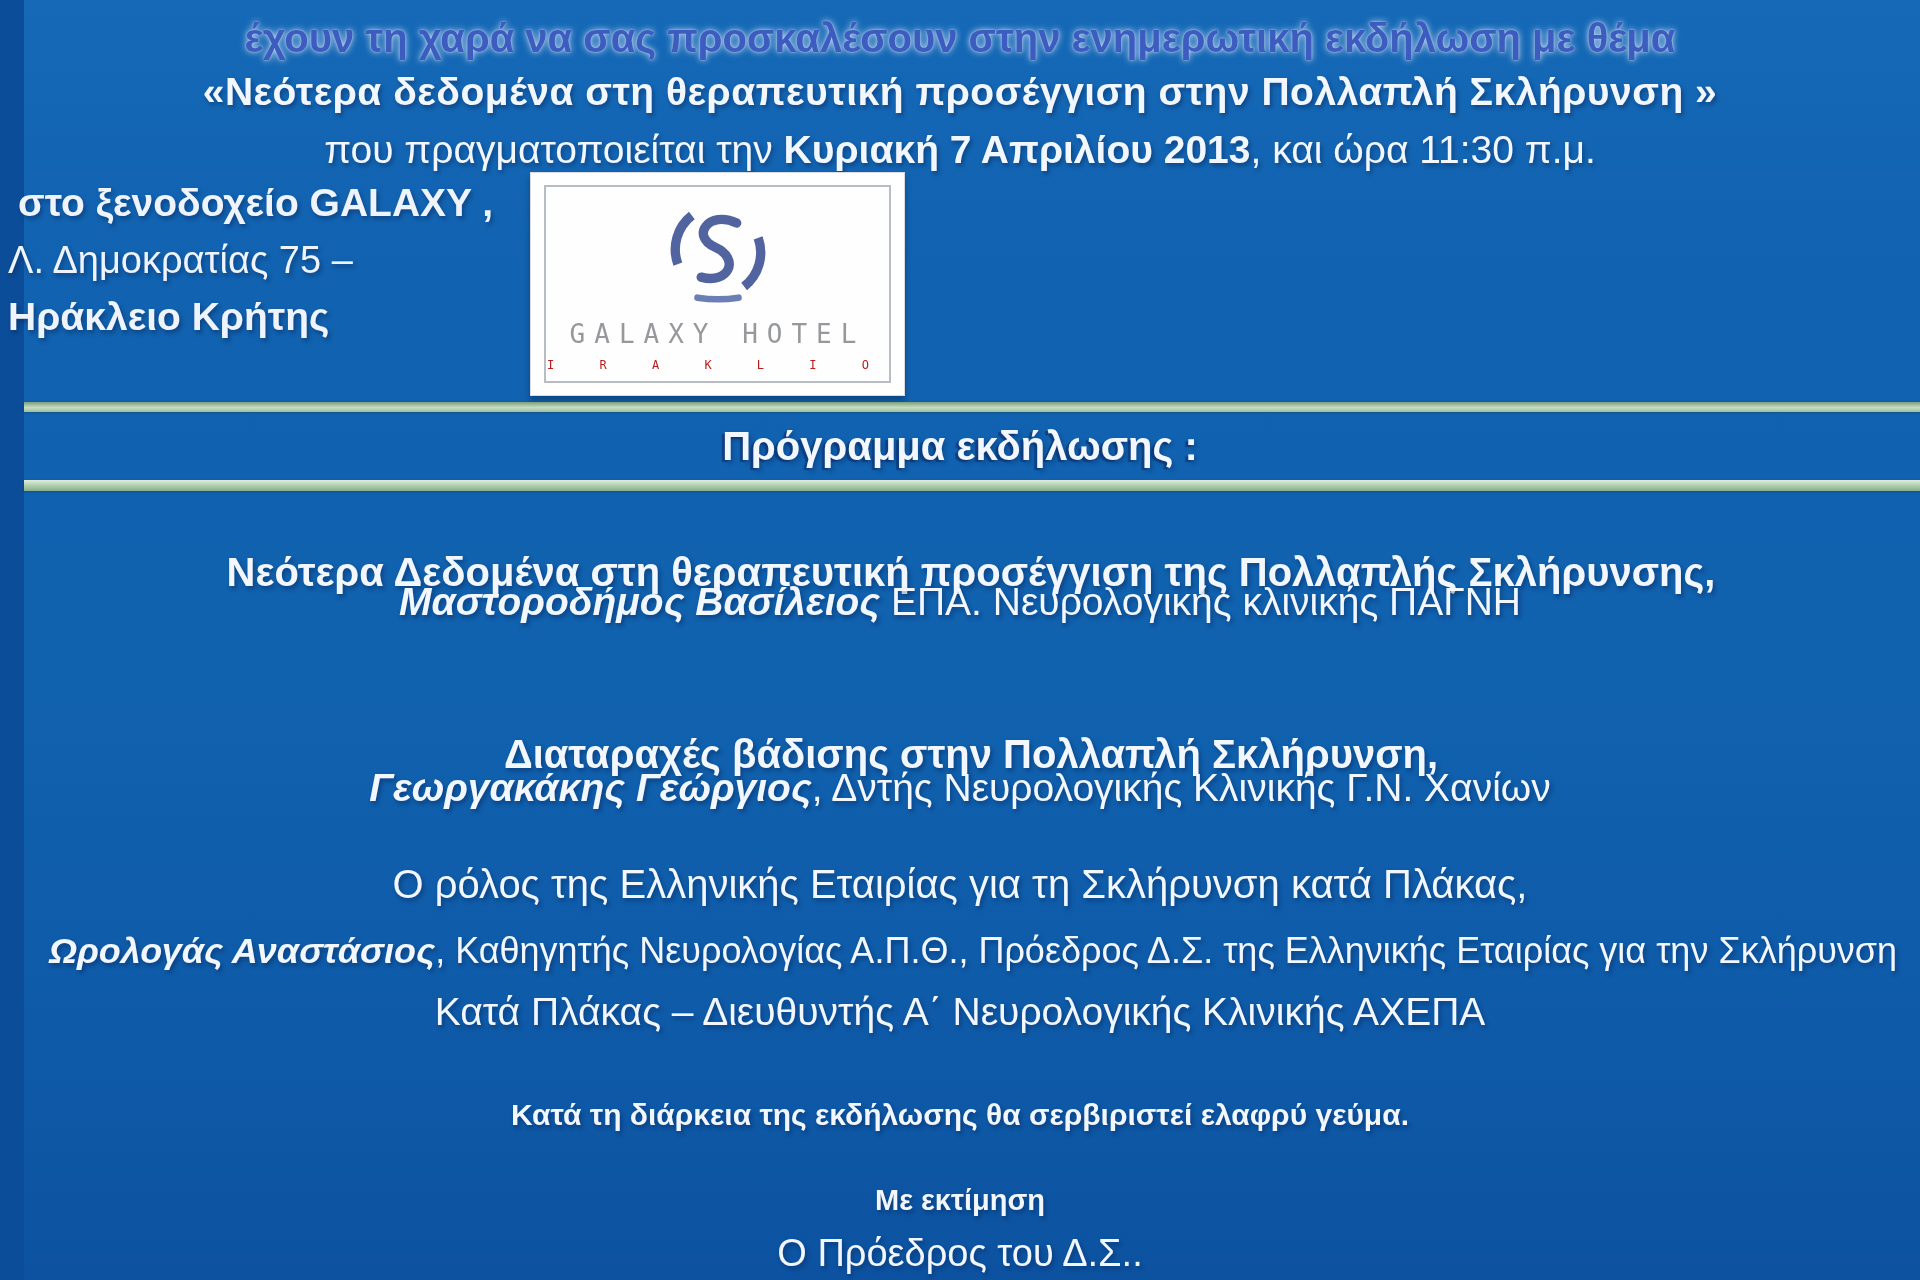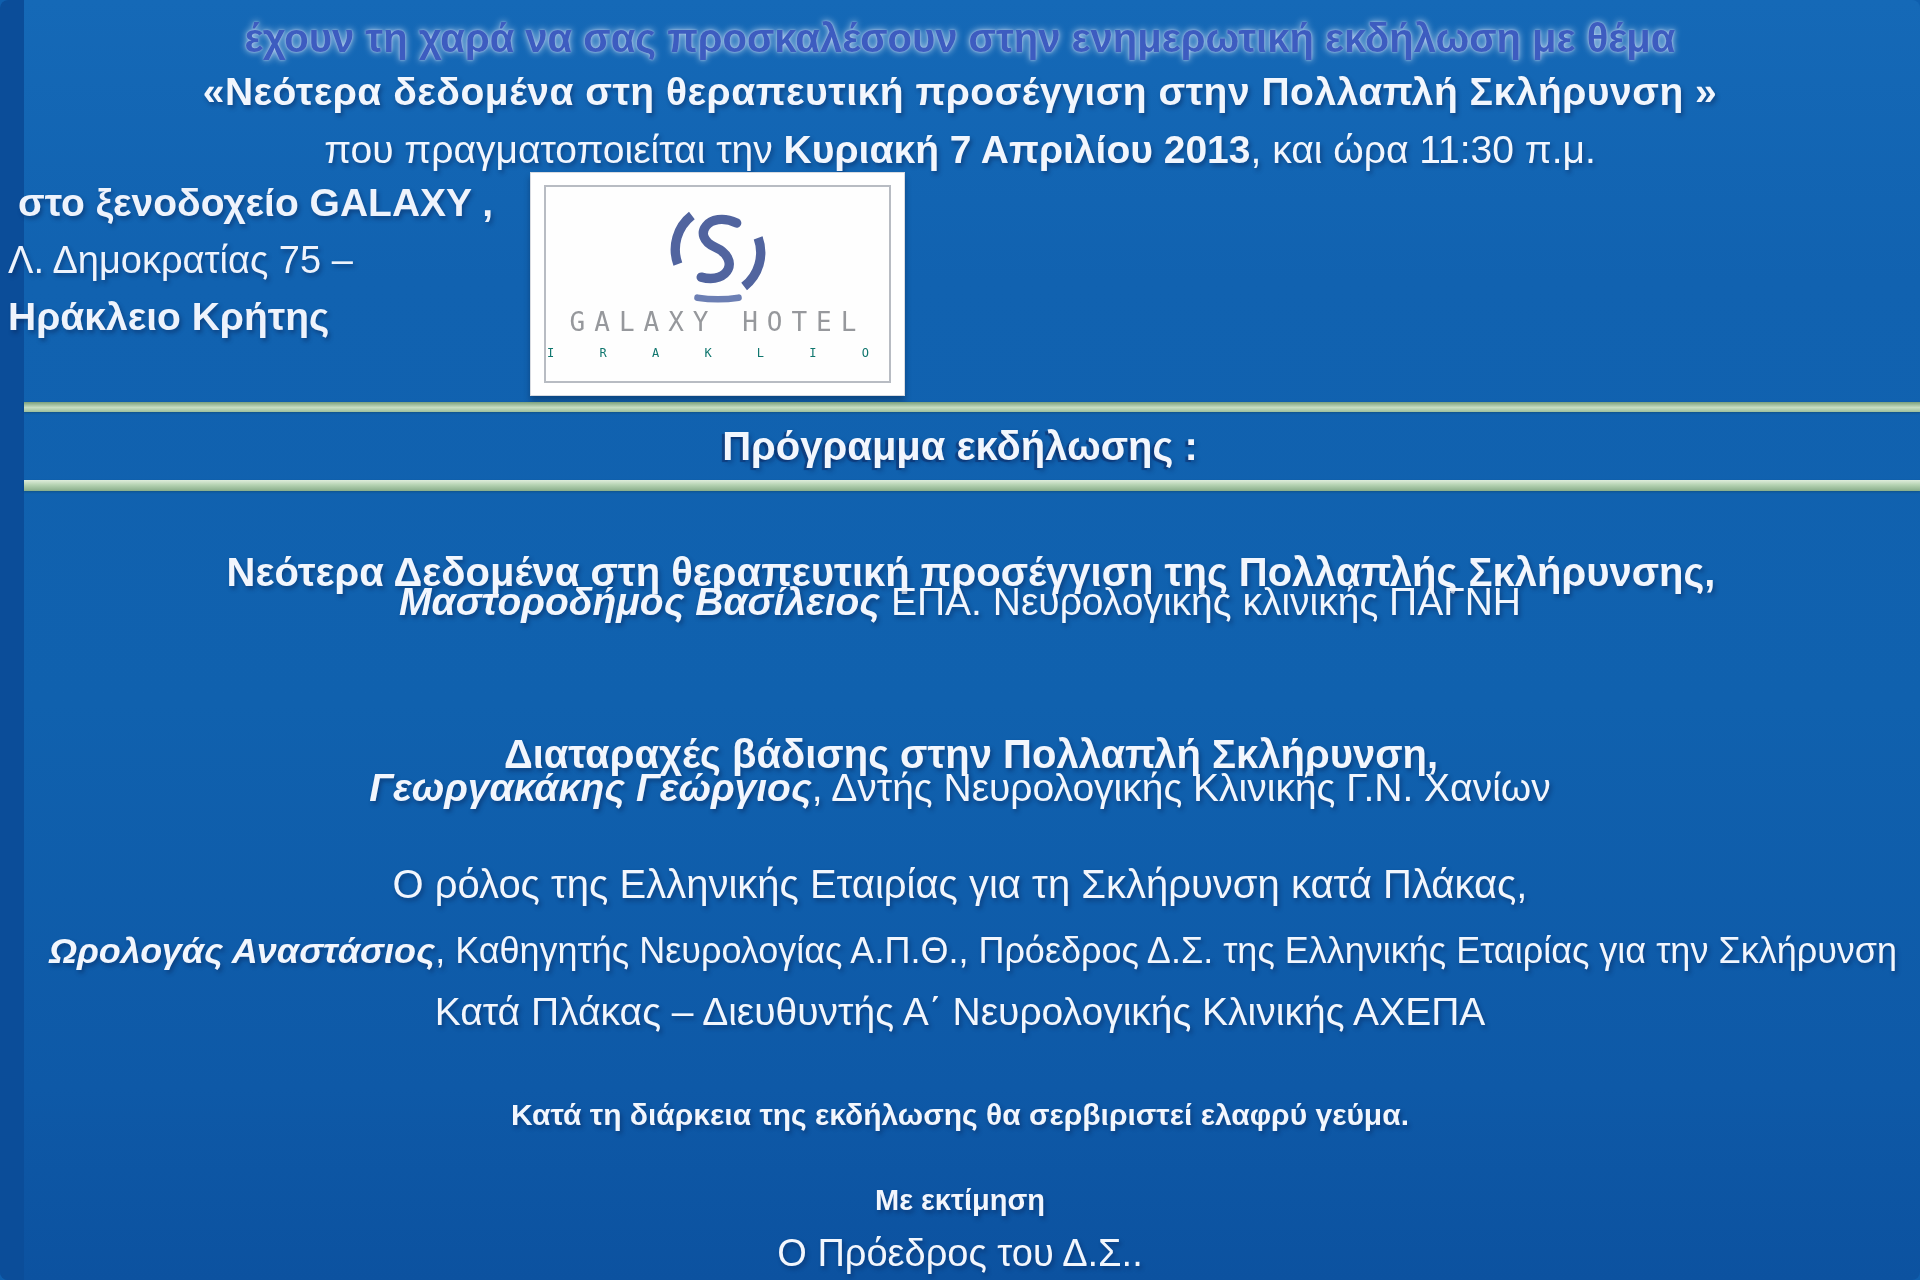--- a/index.html
+++ b/index.html
@@ -5,21 +5,20 @@
   html, body { margin: 0; padding: 0; }
   body {
     width: 1920px; height: 1280px; overflow: hidden;
     font-family: "Liberation Sans", sans-serif;
     background: #0f5fae;
   }
   .page {
     position: relative; width: 1920px; height: 1280px;
     background: linear-gradient(180deg, #1569b7 0%, #1162b0 22%, #1061ae 55%, #0e59a7 85%, #0c52a0 100%);
     overflow: hidden;
-    border-radius: 8px;
   }
   .edge-stripe {
     position: absolute; left: 0; top: 0; width: 24px; height: 1280px;
     background: #0b4d99;
   }
   .t-line {
     position: absolute; left: 0; width: 100%;
     text-align: center; color: #f2f6fd; white-space: nowrap;
     text-shadow: 2px 3px 4px rgba(6, 30, 80, 0.45);
   }
@@ -46,26 +45,26 @@
     box-shadow: 0 5px 6px rgba(0, 10, 30, 0.30), 0 0 0 1px rgba(190,195,205,0.6) inset;
   }
   .logo-inner {
     width: 100%; height: 100%; box-sizing: border-box;
     border: 2px solid #b8bcc3;
     display: flex; flex-direction: column; align-items: center; justify-content: flex-start;
     background: #fefefe;
   }
   .logo-mark { margin-top: 8px; }
   .logo-name {
-    margin-top: 0; font-family: "DejaVu Sans Mono", monospace;
+    margin-top: 12px; font-family: "DejaVu Sans Mono", monospace;
     font-size: 26px; color: #96989c; letter-spacing: 9px; white-space: nowrap;
   }
   .logo-sub {
     margin-top: 9px; font-family: "DejaVu Sans Mono", monospace;
-    font-size: 12px; color: #0f766e; letter-spacing: 19px; white-space: nowrap;
+    font-size: 12px; color: #b91c1c; letter-spacing: 19px; white-space: nowrap;
   }
 
   .rule {
     position: absolute; left: 24px; right: 0; height: 10px;
   }
   .rule-top {
     top: 402px;
     background: linear-gradient(180deg, #7ba07c 0%, #c6ddc2 55%, #9dbf9c 100%);
     box-shadow: 0 1px 2px rgba(10,40,20,0.25);
   }

